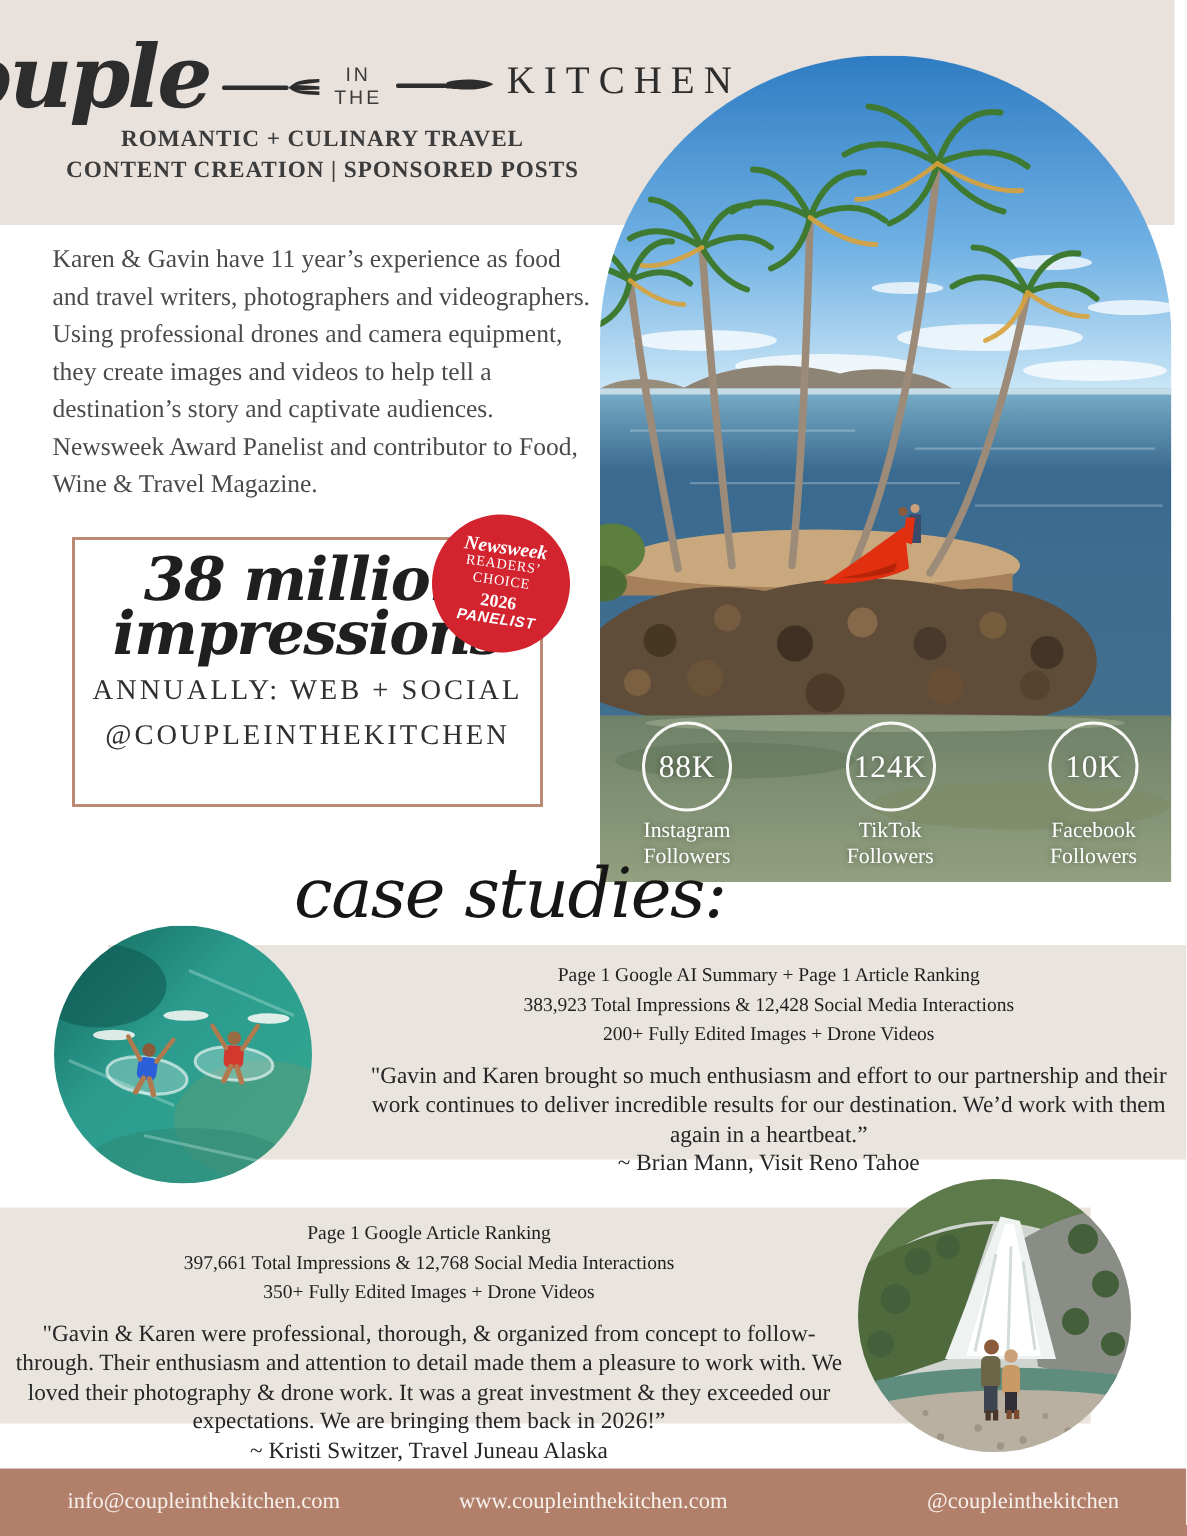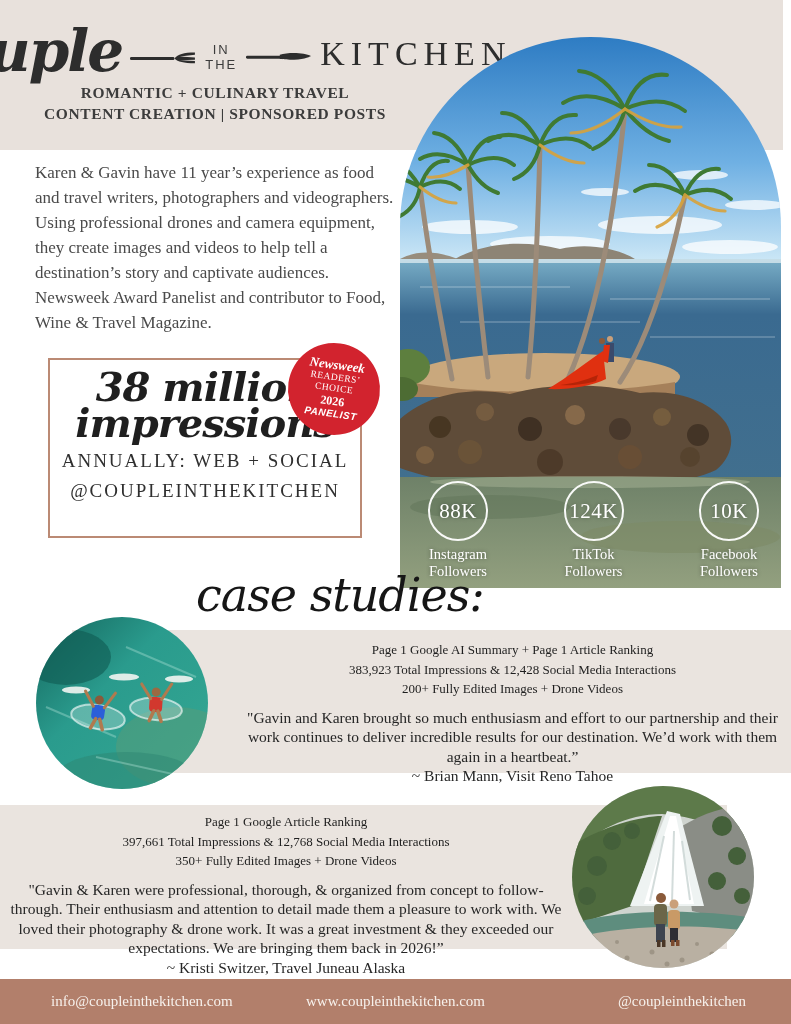--- a/index.html
+++ b/index.html
@@ -7,21 +7,21 @@
         font-family:"Liberation Serif", serif;color:#3a3a3a;}
 
   
   .band-header{position:absolute;left:0;top:0;width:783px;height:150px;background:#e8e1dc;z-index:1;}
   .logo-block{position:absolute;left:30px;top:22px;width:370px;z-index:2;text-align:center;}
   .logo-row{display:flex;align-items:center;justify-content:center;gap:8px;}
   .logo-script{font-family:"DejaVu Serif", serif;font-style:italic;font-weight:700;
                font-size:58px;line-height:58px;color:#2d2d2d;letter-spacing:-2px;}
   .logo-mid{display:flex;flex-direction:row;align-items:center;gap:1px;margin-top:12px;}
   .logo-inthe{font-size:13px;letter-spacing:2px;color:#3c3c3c;font-family:"Liberation Sans", sans-serif;}
-  .logo-kitchen{font-size:34px;letter-spacing:6px;color:#2d2d2d;margin-top:6px;}
+  .logo-kitchen{font-size:26px;letter-spacing:6px;color:#2d2d2d;margin-top:6px;}
   .tagline{margin-top:2px;font-weight:700;font-size:15.5px;letter-spacing:0.6px;color:#3c3c3c;line-height:21px;}
 
   
   .intro{position:absolute;left:35px;top:160px;width:360px;font-size:17px;line-height:25px;
          color:#4a4a4a;z-index:2;}
 
   
   .impress-box{position:absolute;left:48px;top:358px;width:314px;height:180px;background:#ffffff;
                border:2px solid #bb8a74;z-index:3;text-align:center;padding-top:6px;box-sizing:border-box;}
   .script-line{font-family:"DejaVu Serif", serif;font-style:italic;font-weight:700;
@@ -64,21 +64,21 @@
   .attribution{font-size:15.5px;line-height:19.5px;color:#262626;}
 
   .circle-photo{position:absolute;border-radius:50%;overflow:hidden;z-index:5;}
   .circle-kayak{left:36px;top:617px;width:172px;height:172px;}
   .circle-falls{left:572px;top:786px;width:182px;height:182px;}
 
   
   .footer{position:absolute;left:0;top:979px;width:791px;height:45px;background:#b27f6b;z-index:6;
           display:flex;align-items:center;}
   .footer span{color:#f7f1ec;font-size:15px;}
-  .footer-email{position:absolute;left:51px;}
+  .footer-email{position:absolute;left:45px;}
   .footer-site{position:absolute;left:50%;transform:translateX(-50%);}
   .footer-social{position:absolute;right:45px;}
 </style>
 </head>
 <body>
 
 <div class="page">
 
   <div class="band-header"></div>
 

